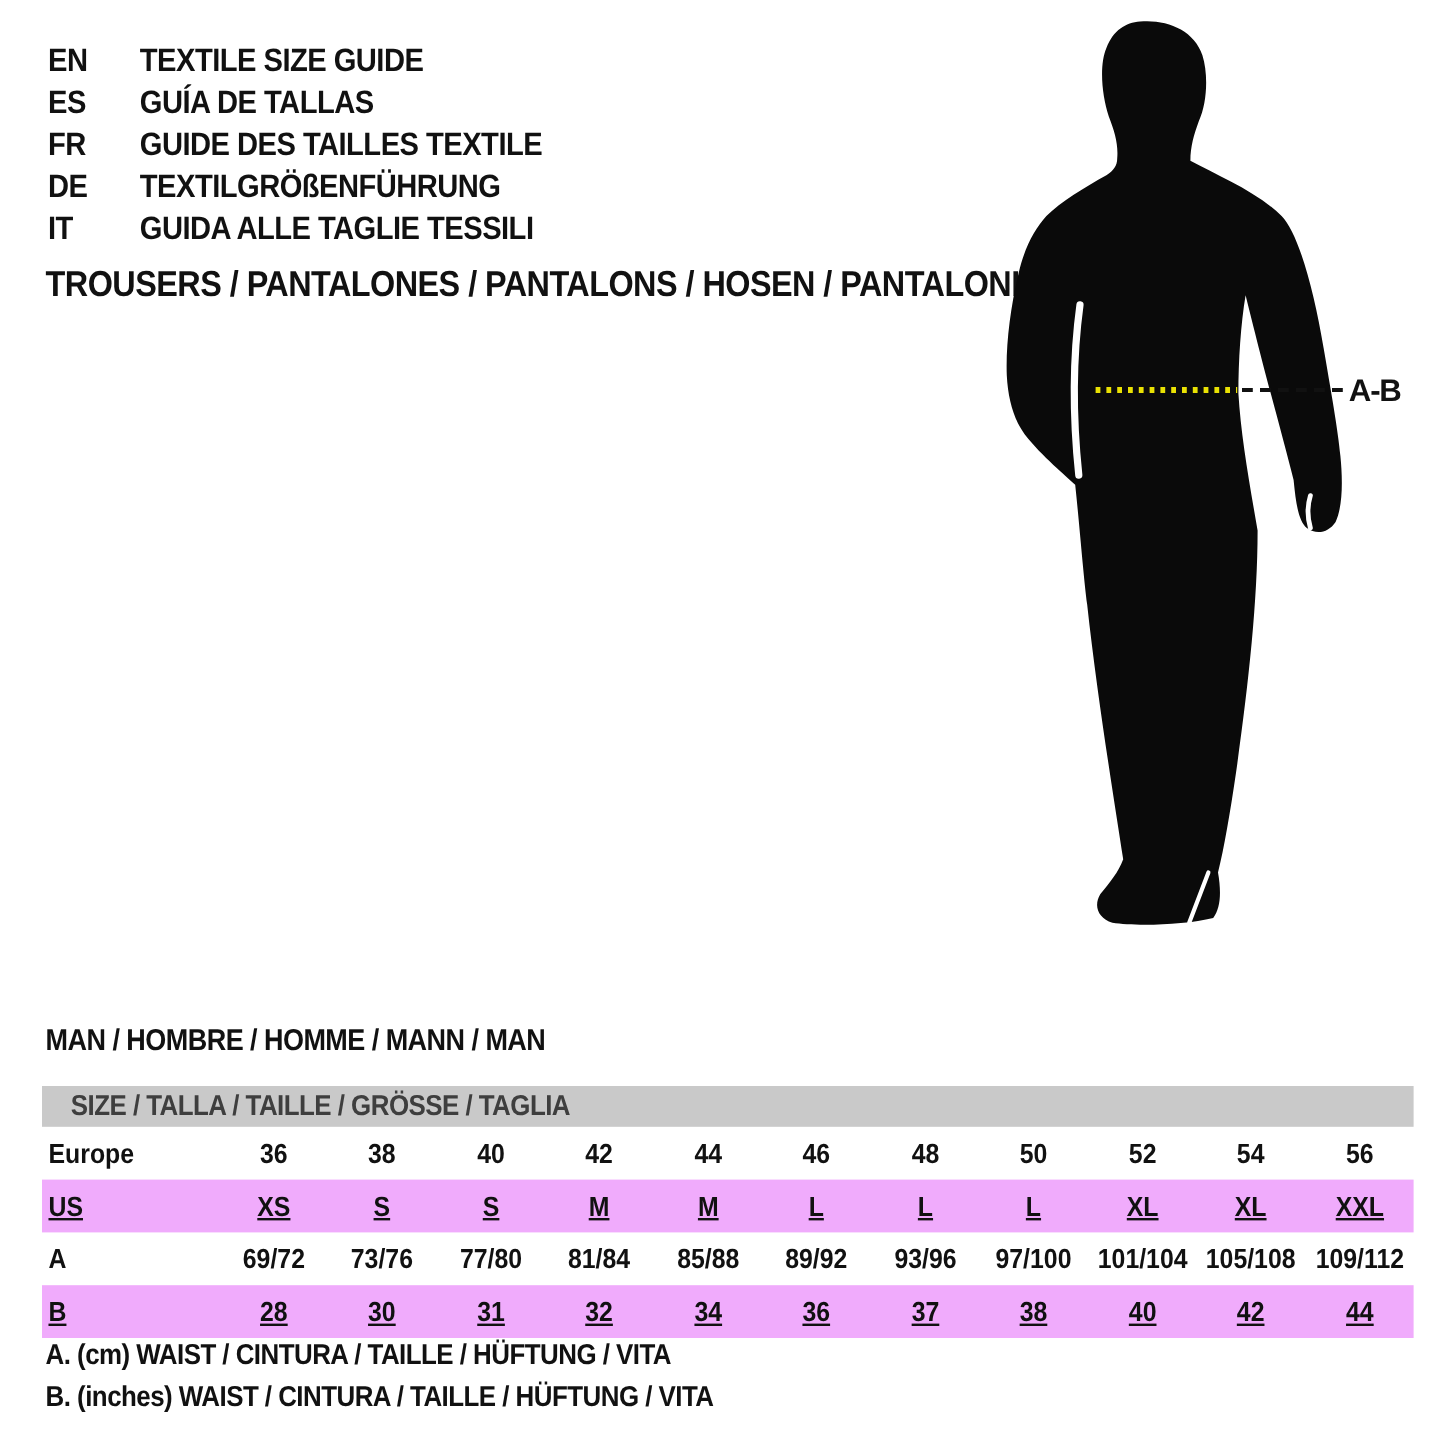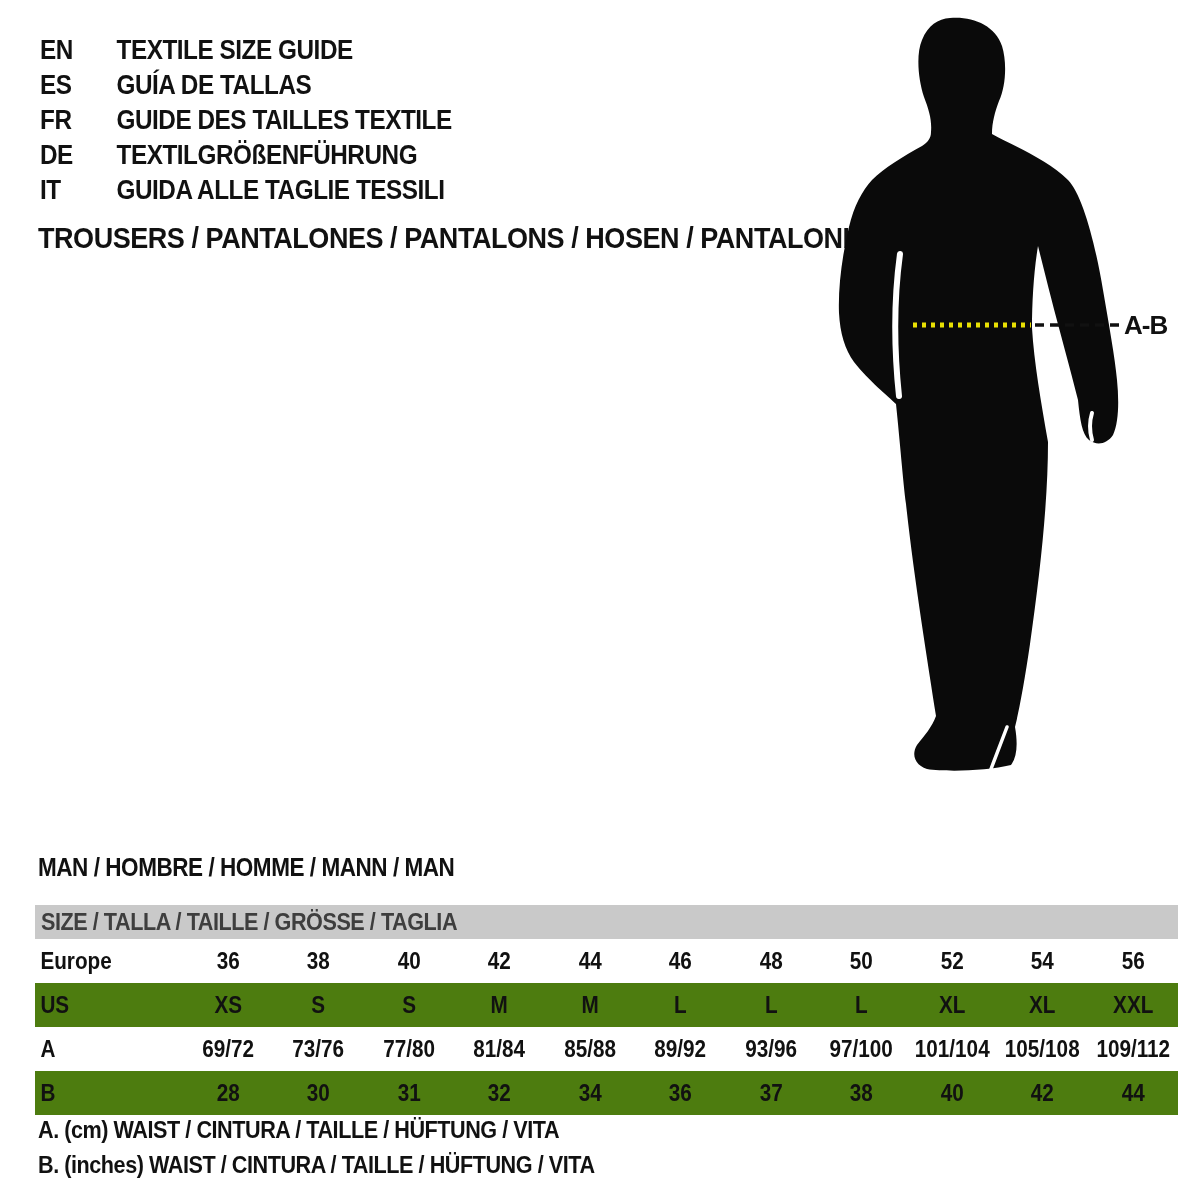--- a/index.html
+++ b/index.html
@@ -20,25 +20,25 @@
     position:absolute;left:38px;top:853px;font-size:25px;font-weight:bold;
     letter-spacing:-.5px;white-space:nowrap;transform:scaleX(.9);transform-origin:0 0;
   }
   
   .figure{position:absolute;left:828px;top:8px;width:372px;height:792px;}
   .figure text{font-family:"Liberation Sans",sans-serif;font-weight:bold;font-size:26px;letter-spacing:-1px;}
   
   .size-table{position:absolute;left:35px;top:905px;width:1143px;font-weight:bold;}
   .t-header{
     height:34px;background:#c9c9c9;display:flex;align-items:center;
-    padding-left:6px;font-size:24px;color:#3e3e3e;letter-spacing:-.5px;white-space:nowrap;
+    padding-left:24px;font-size:24px;color:#3e3e3e;letter-spacing:-.5px;white-space:nowrap;
   }
   .cx{display:inline-block;transform:scaleX(.9);transform-origin:0 50%;}
   .t-row{display:grid;grid-template-columns:148px repeat(11,1fr);height:44px;align-items:center;font-size:23px;}
-  .t-row.alt{background:#4d7c0f;}
+  .t-row.alt{background:#f0abfc;text-decoration:underline;}
   .t-label{padding-left:6px;text-align:left;transform:scaleX(.9);transform-origin:0 50%;white-space:nowrap;}
   .t-cell{text-align:center;transform:scaleX(.9);white-space:nowrap;}
   
   .footnotes{position:absolute;left:38px;top:1112px;transform:scaleX(.9);transform-origin:0 0;}
   .footnote{height:35px;display:flex;align-items:center;font-size:24px;font-weight:bold;letter-spacing:-.5px;white-space:nowrap;}
 </style>
 </head>
 <body>
 
 <div class="canvas">

